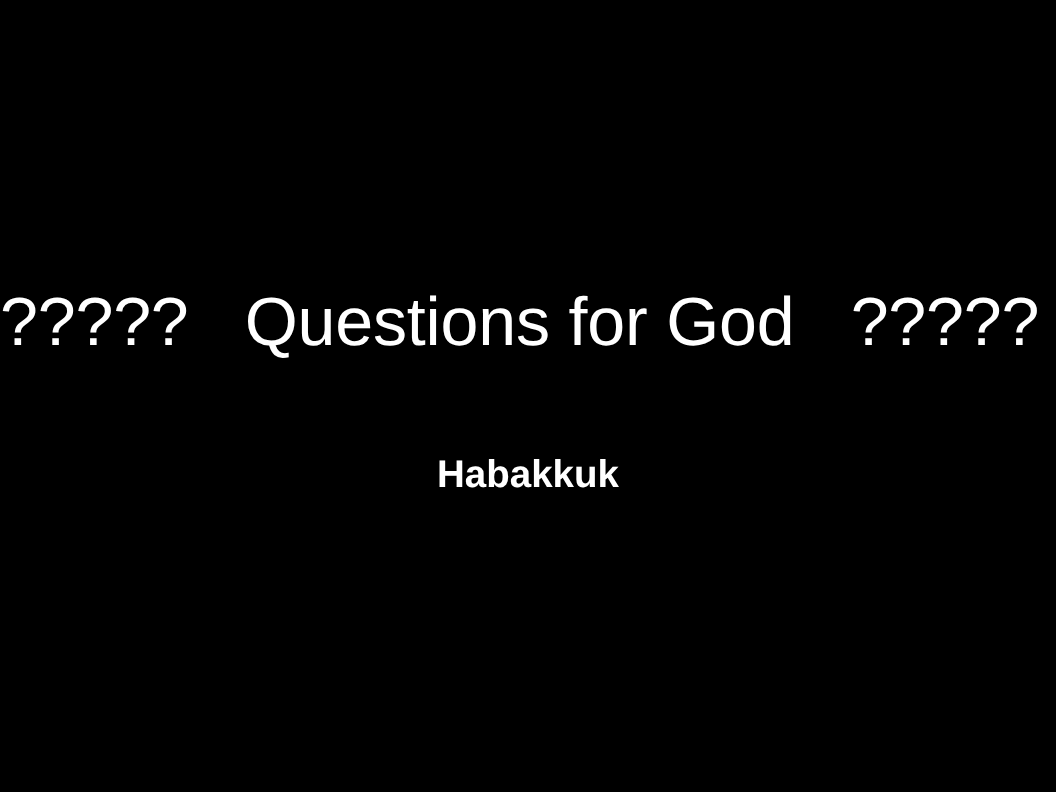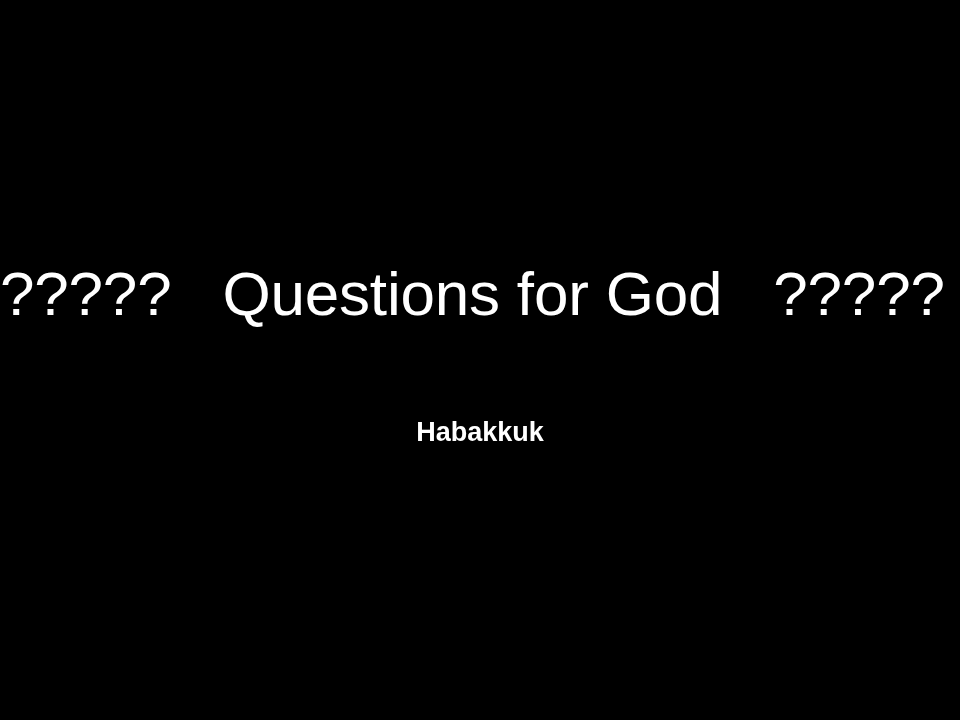--- a/index.html
+++ b/index.html
@@ -62,21 +62,21 @@
     top: 410px;
     width: 960px;
     text-align: center;
   }
 
   .slide-subtitle {
     display: block;
     margin: 0;
     padding: 0;
     font-family: "Liberation Sans", sans-serif;
-    font-size: 27px;
+    font-size: 35px;
     font-weight: 700;
     line-height: 44px;
     letter-spacing: 0px;
     color: #ffffff;
     white-space: pre;
   }
 </style>
 </head>
 <body>
 

